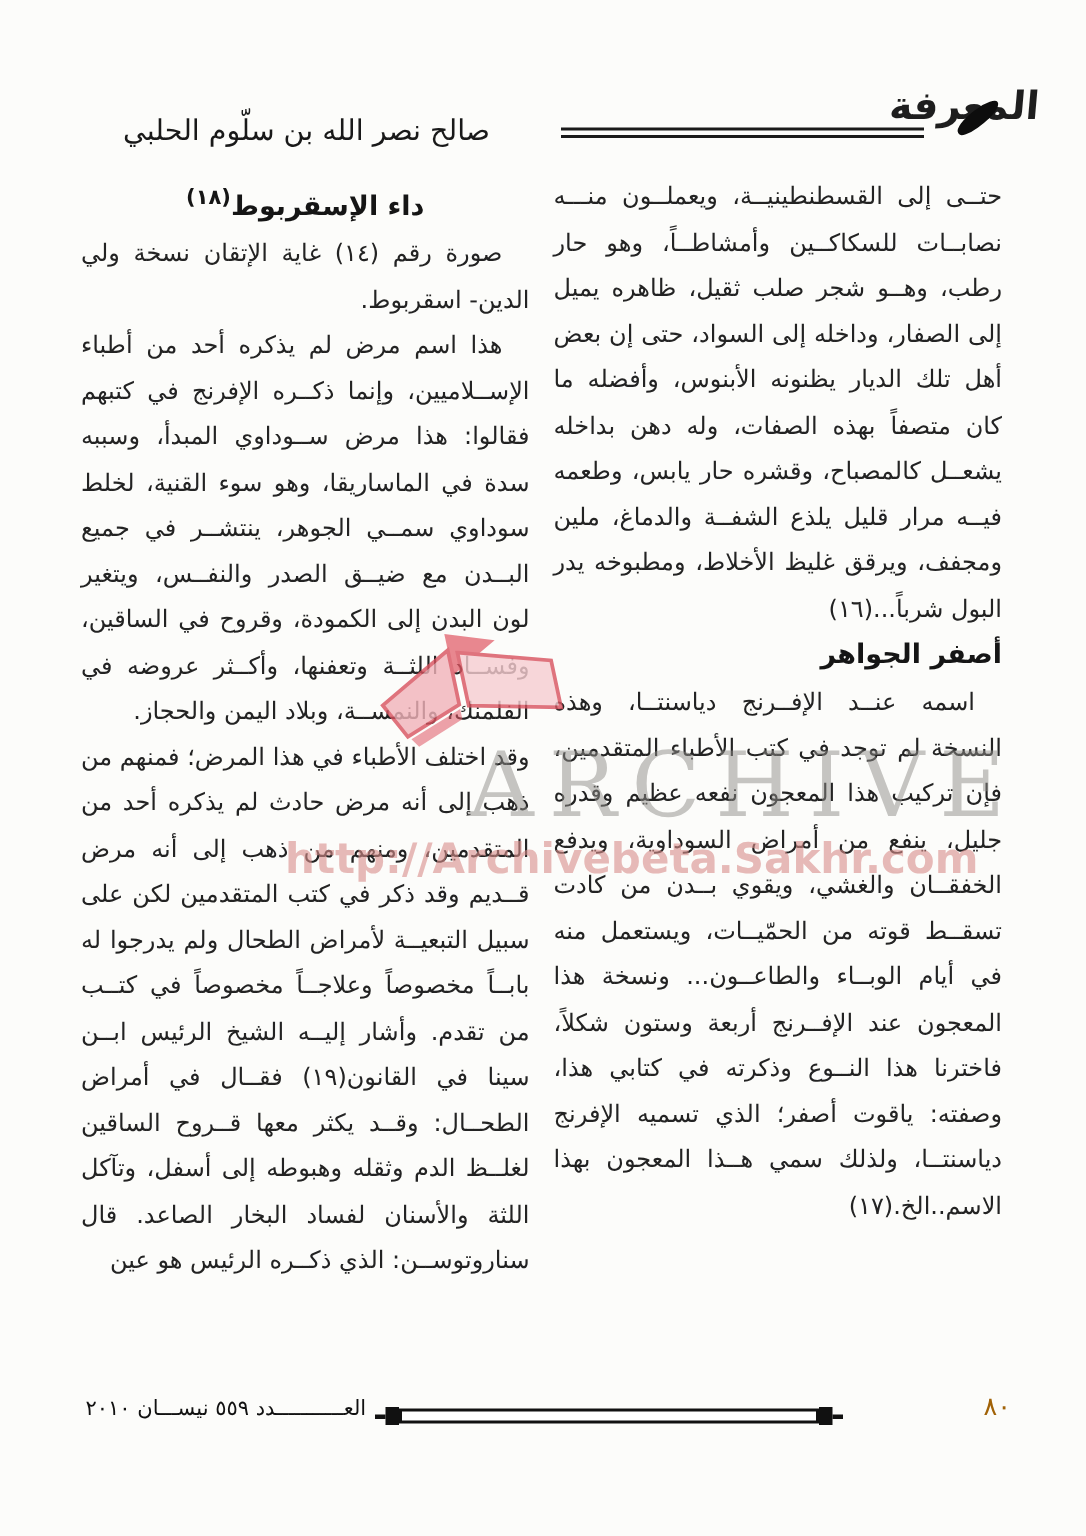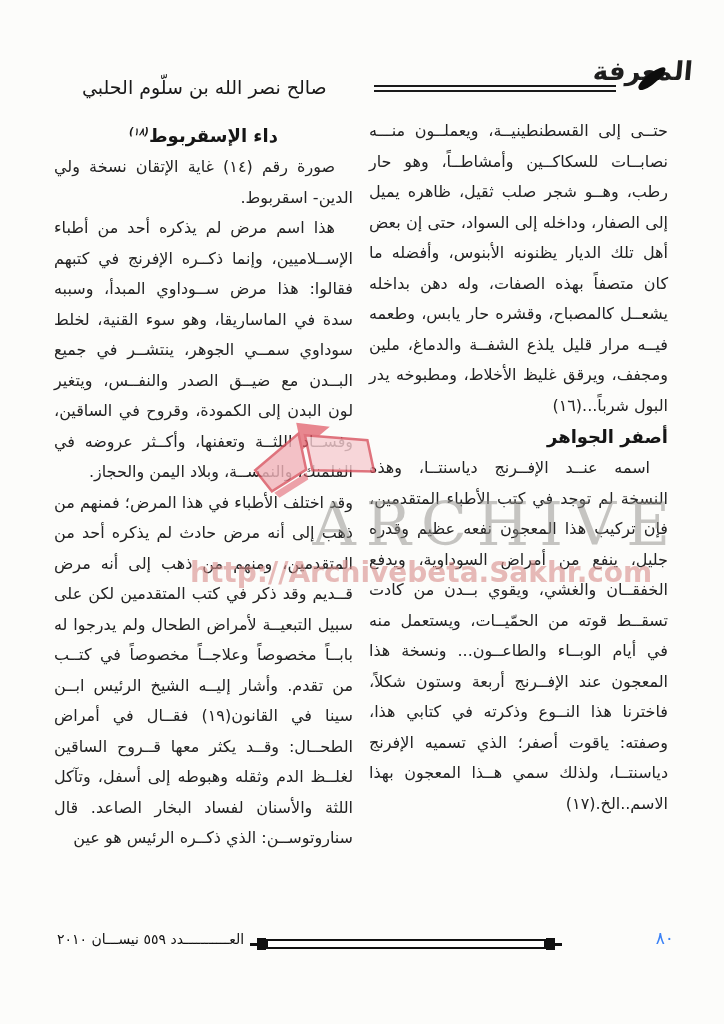--- a/index.html
+++ b/index.html
@@ -36,21 +36,21 @@
   .col p{
     margin:0;font-size:16px;line-height:30.5px;text-align:justify;
     color:#232323;
   }
   .col p.indent{text-indent:18px;}
   .col h2{
     margin:0;font-size:18px;line-height:32px;font-weight:700;color:#151515;
   }
   .heading-right{text-align:right;}
   .heading-center{text-align:center;}
-  .col h2 sup{font-size:10px;vertical-align:super;font-style:italic;}
+  .col h2 sup{font-size:14px;vertical-align:super;}
   
   .watermark{position:absolute;inset:0;pointer-events:none;}
   .wm-book{position:absolute;top:418px;left:248px;opacity:.8;}
   .wm-archive{
     position:absolute;top:494px;left:150px;width:530px;
     text-align:right;font-family:"DejaVu Serif",serif;
     font-size:60px;line-height:1;letter-spacing:10px;
     color:#8f8d89;opacity:.5;
   }
   .wm-url{
@@ -64,21 +64,21 @@
     direction:rtl;white-space:nowrap;
   }
   .footer-bar{
     position:absolute;top:938px;left:250px;width:312px;height:12px;
     display:flex;align-items:center;
   }
   .bar-stub{width:7px;height:3px;background:#111;}
   .bar-cap{width:9px;height:12px;background:#111;}
   .bar-body{flex:1;height:6px;background:#fff;border:2px solid #111;}
   .footer-page-number{
-    position:absolute;top:928px;right:50px;font-size:17px;color:#3b82f6;text-align:center;
+    position:absolute;top:928px;right:50px;font-size:17px;color:#a16207;text-align:center;
   }
 </style>
 </head>
 <body>
 
 <div class="page">
 
   <div class="magazine-logo">
     <span>المعرفة</span>
     <span class="logo-swash"></span>

